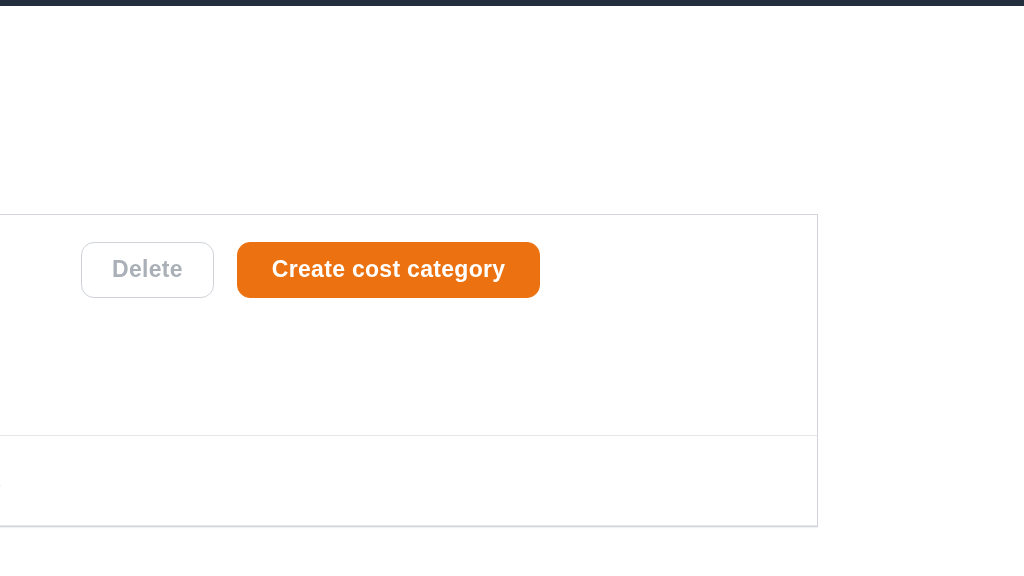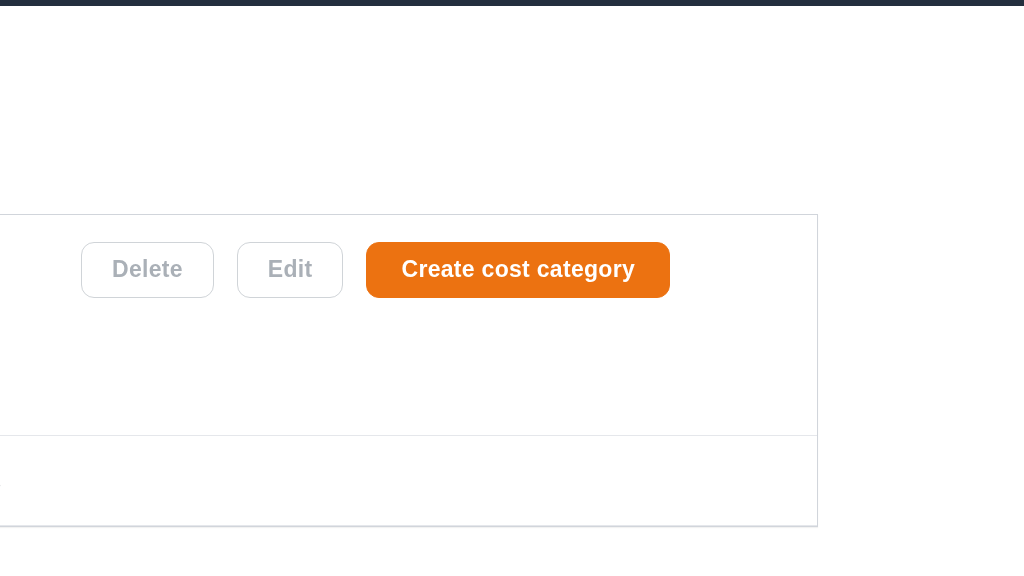--- a/index.html
+++ b/index.html
@@ -83,20 +83,19 @@
     }
   </style>
 </head>
 <body>
 
 <div class="top-bar"></div>
 
 <div class="panel">
   <div class="toolbar-section">
     <button class="btn btn-secondary disabled">Delete</button>
-    <button class="btn btn-secondary disabled">Edit</button>
     <button class="btn btn-primary">Create cost category</button>
   </div>
   <div class="divider"></div>
   <div class="section-header">
     <div class="section-title">e category costs</div>
   </div>
 </div>
 
 </body></html>

